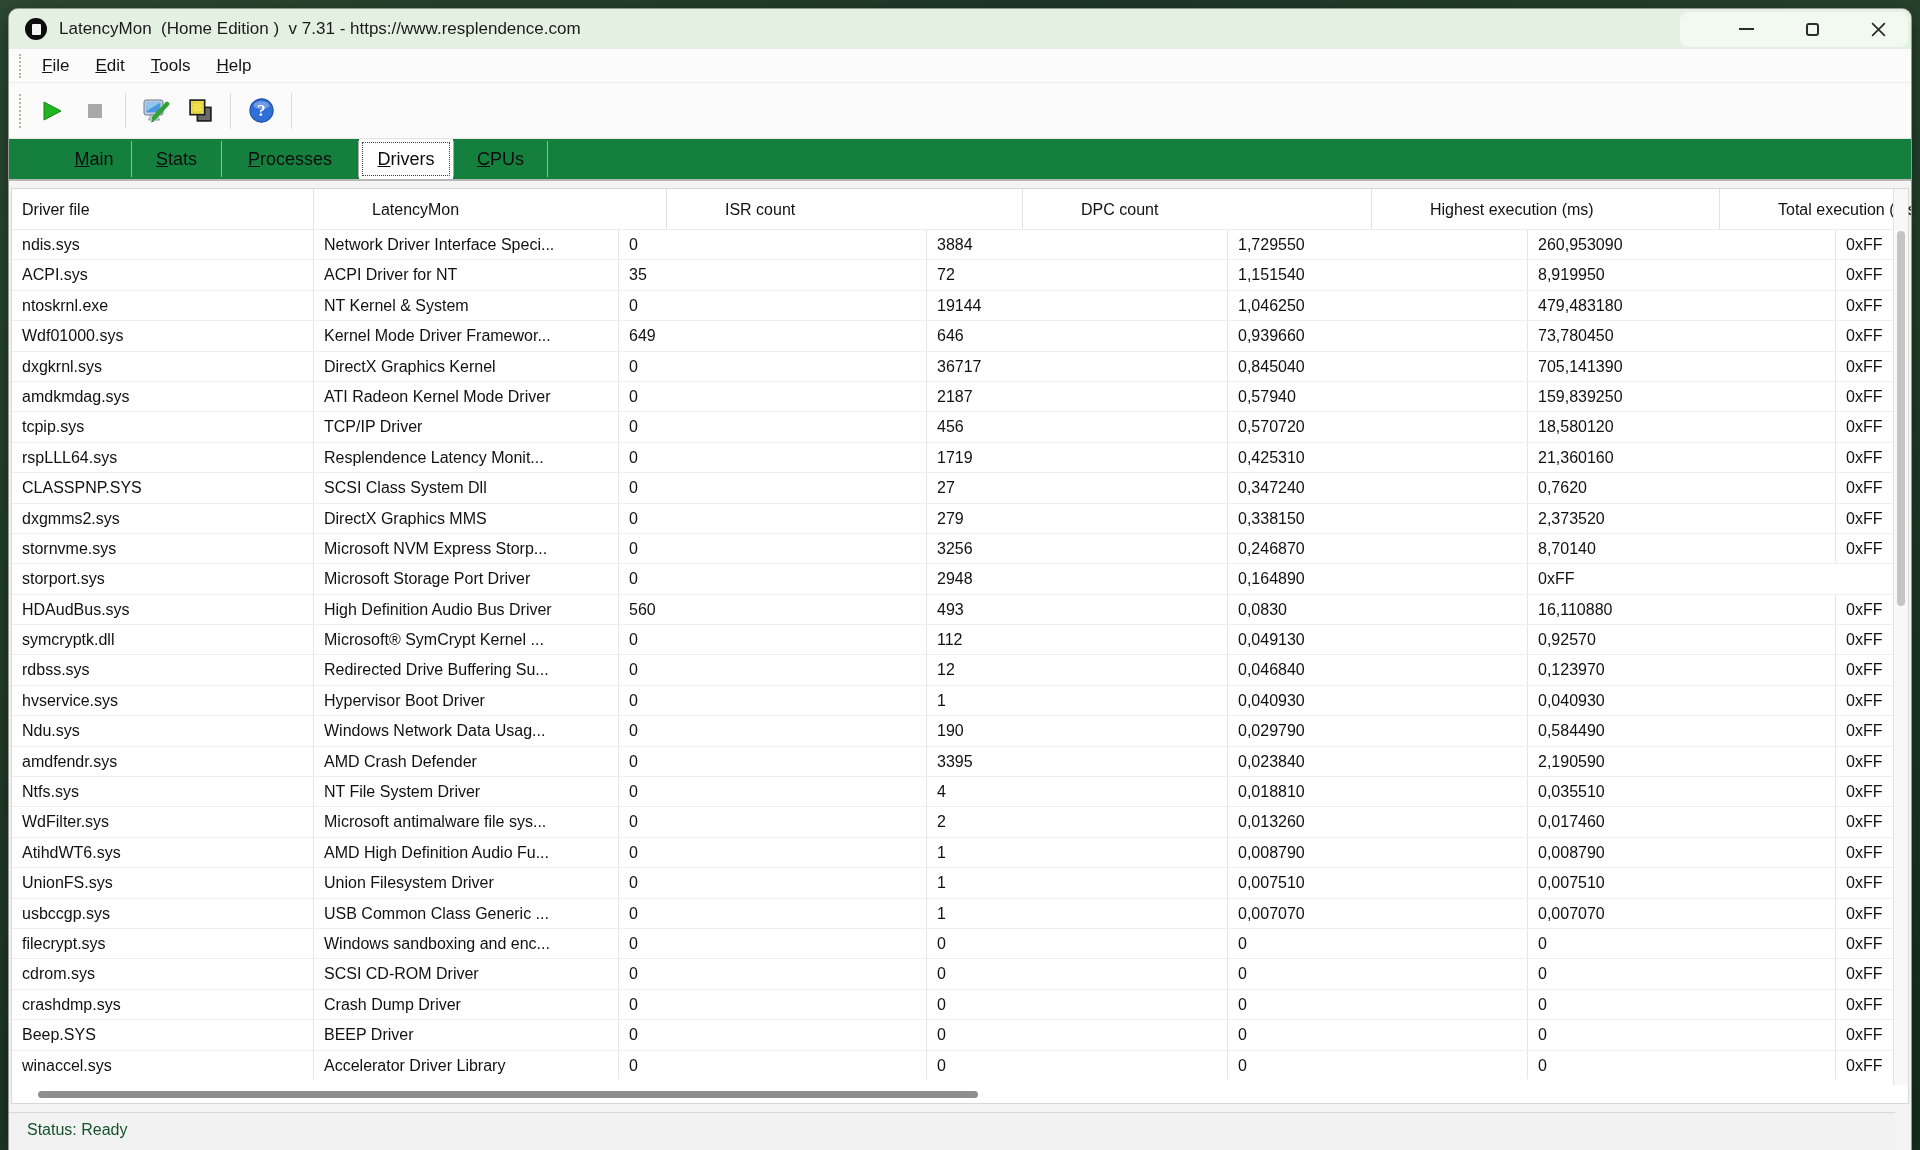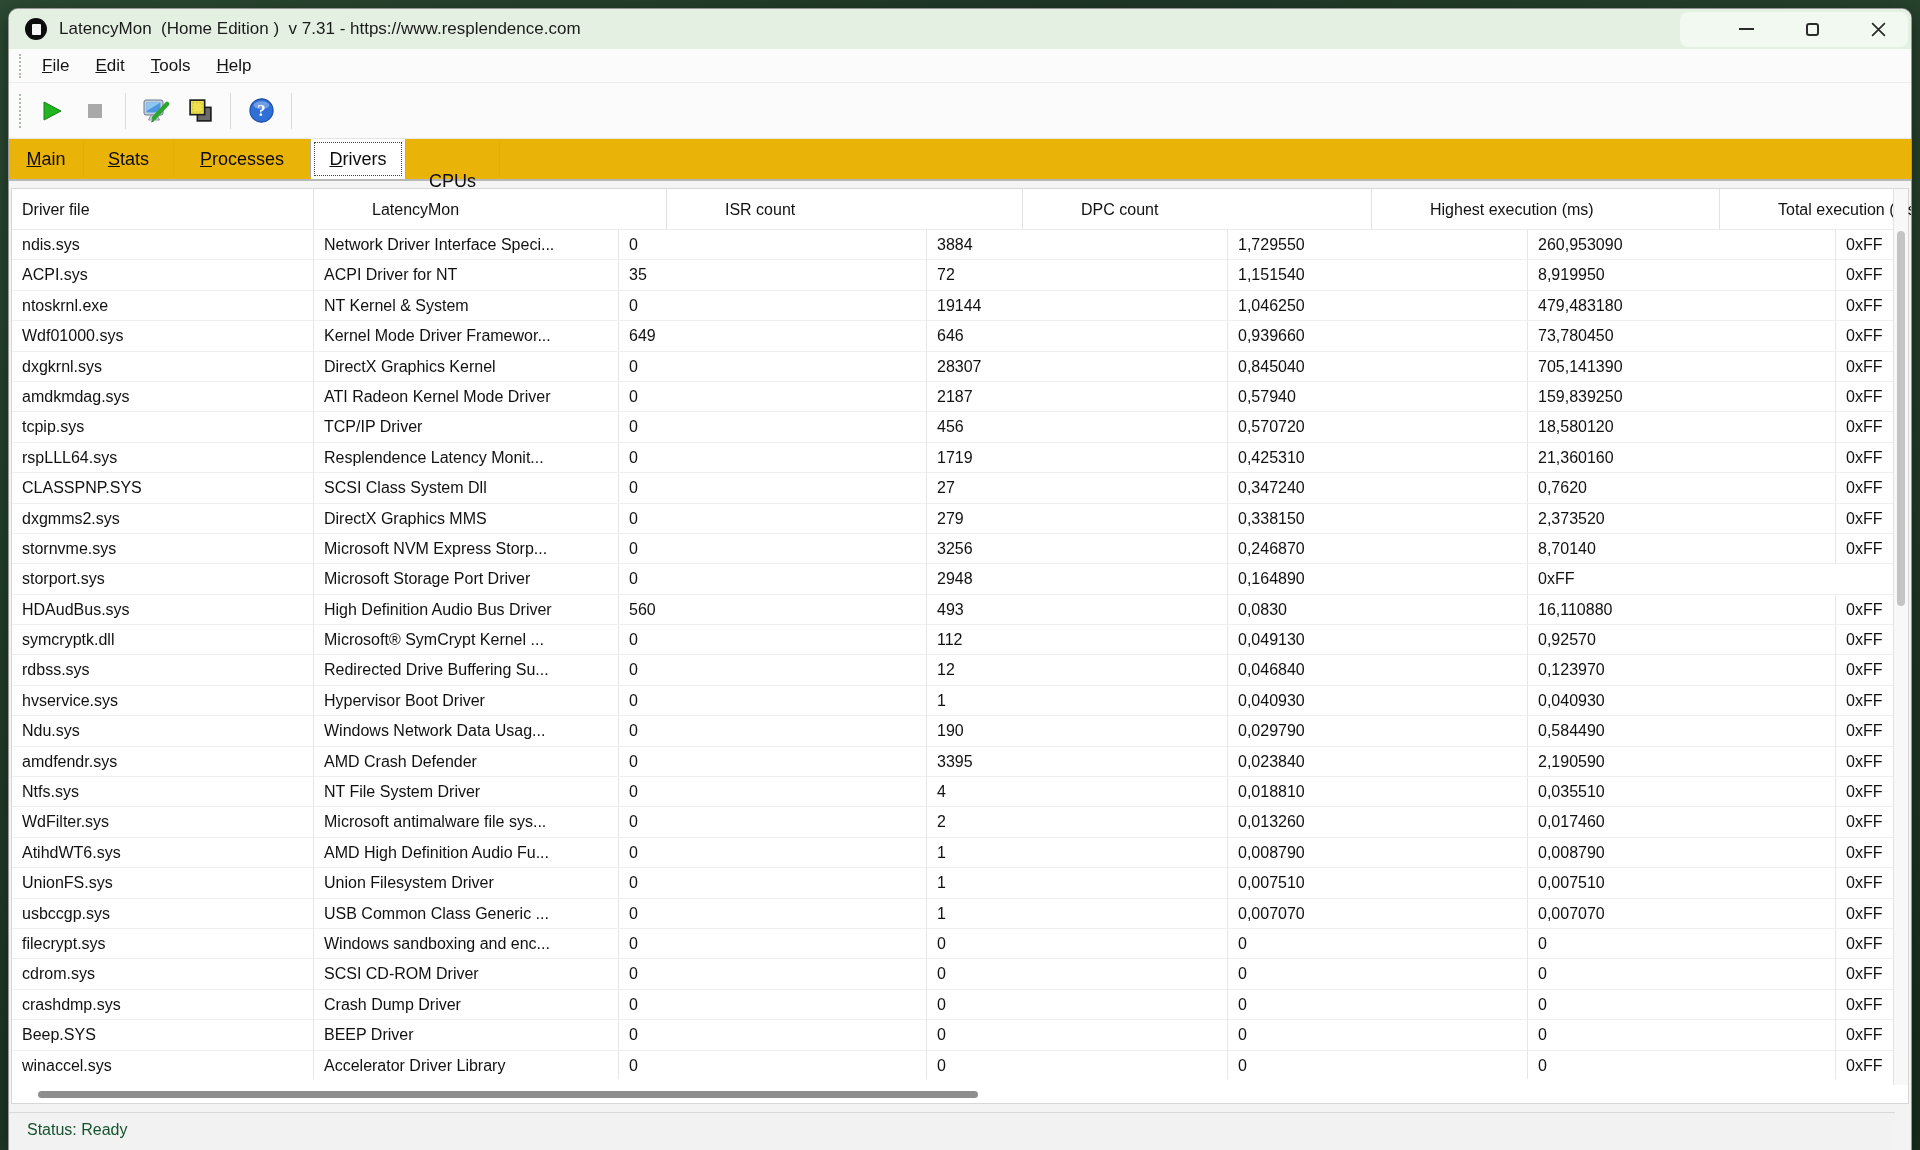--- a/index.html
+++ b/index.html
@@ -48,22 +48,23 @@
   
   .toolbar {
     height: 56px; background: #fbfbfb; display: flex; align-items: center;
     padding-left: 8px; border-bottom: 1px solid #e6e6e6;
   }
   .toolbar .gripper { height: 34px; }
   .tool-btn { width: 44px; height: 42px; display: flex; align-items: center; justify-content: center; }
   .tool-sep { width: 1px; height: 36px; background: #dadada; margin: 0 8px; }
   
   .tabbar {
-    height: 42px; background: #eab308; display: flex; align-items: stretch;
+    height: 42px; background: #15803d; display: flex; align-items: stretch;
     border-bottom: 2px solid #b7b7b7;
+    padding-left: 48px;
   }
   .tab {
     display: inline-block; text-align: center; font-size: 18px; color: #0d0d0d;
     line-height: 40px; white-space: nowrap;
   }
   .tab.selected { background: #ffffff; outline: 1px dotted #444; outline-offset: -4px; }
   .tab-sep { width: 1px; background: #ababab; margin: 2px 0; }
   .tabbar-gap { height: 7px; background: #f4f4f4; }
   
   .listview {
@@ -179,21 +180,21 @@
 
   <div class="tabbar">
       <div class="tab accel" style="width: 74px;">Main</div>
       <div class="tab-sep"></div>
       <div class="tab accel" style="width: 89px;">Stats</div>
       <div class="tab-sep"></div>
       <div class="tab accel" style="width: 136px;">Processes</div>
       <div class="tab-sep"></div>
       <div class="tab accel selected" style="width: 94px;">Drivers</div>
       <div class="tab-sep"></div>
-      <div class="tab accel" style="width: 93px; margin-top: 22px;">CPUs</div>
+      <div class="tab accel" style="width: 93px;">CPUs</div>
       <div class="tab-sep"></div>
     </div>
   <div class="tabbar-gap"></div>
 
   <div class="listview">
     <div class="lv-header">
       <div class="hcell">Driver file</div>
       <div class="hcell">LatencyMon</div>
       <div class="hcell">ISR count</div>
       <div class="hcell">DPC count</div>
@@ -239,21 +240,21 @@
     <div class="cell">646</div>
     <div class="cell">0,939660</div>
     <div class="cell">73,780450</div>
     <div class="cell">0xFF</div>
   </div>
 
   <div class="lv-row">
     <div class="cell">dxgkrnl.sys</div>
     <div class="cell">DirectX Graphics Kernel</div>
     <div class="cell">0</div>
-    <div class="cell">28307</div>
+    <div class="cell">36717</div>
     <div class="cell">0,845040</div>
     <div class="cell">705,141390</div>
     <div class="cell">0xFF</div>
   </div>
 
   <div class="lv-row">
     <div class="cell">amdkmdag.sys</div>
     <div class="cell">ATI Radeon Kernel Mode Driver</div>
     <div class="cell">0</div>
     <div class="cell">2187</div>

